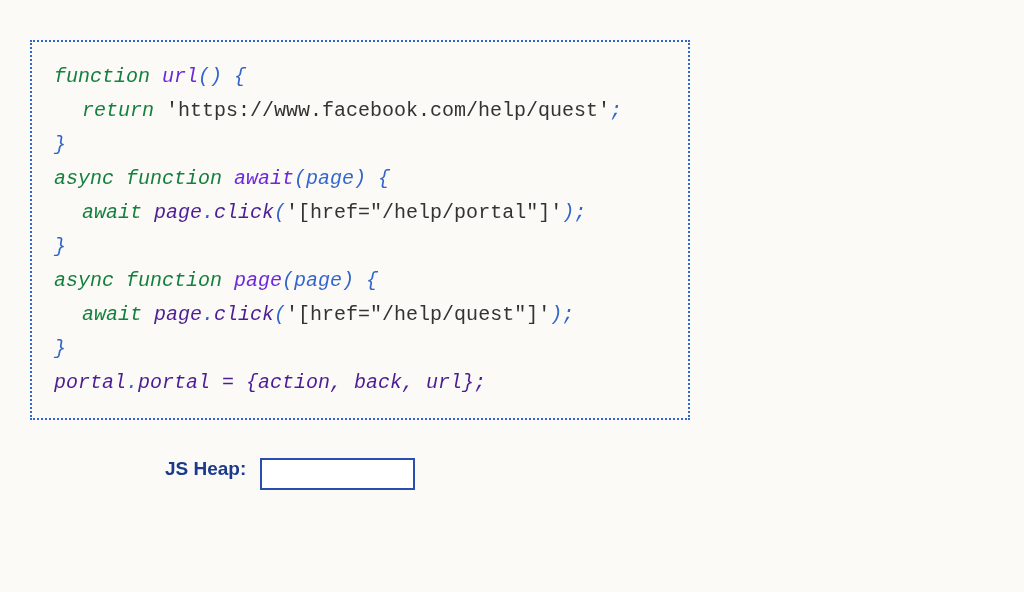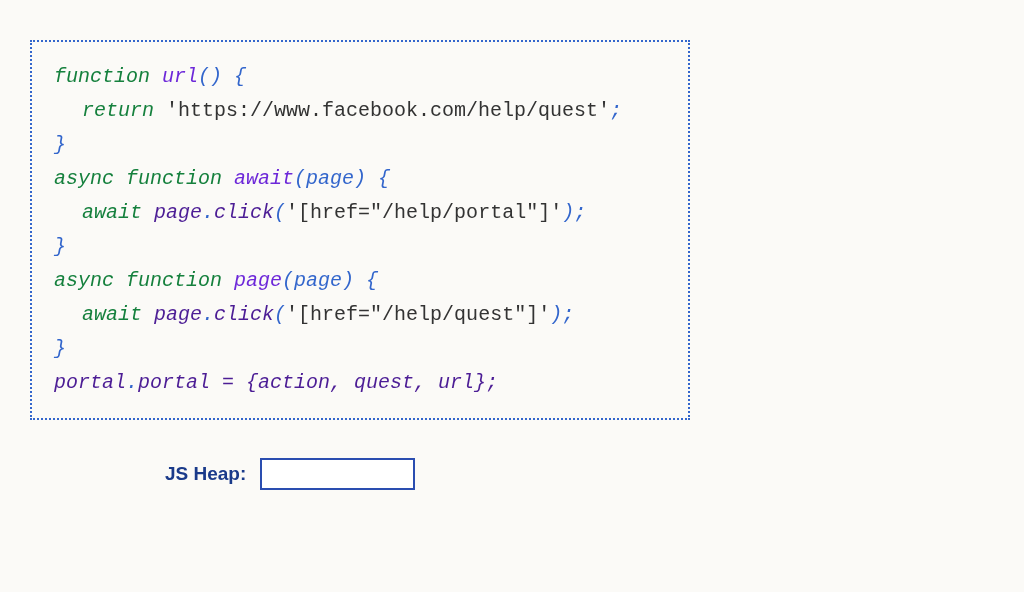--- a/index.html
+++ b/index.html
@@ -61,21 +61,21 @@
     }
     .indent {
       display: inline-block;
       width: 28px;
     }
     .heap-area {
       position: absolute;
       left: 165px;
       top: 458px;
       display: flex;
-      align-items: center;
+      align-items: flex-start;
       gap: 14px;
     }
     .heap-label {
       font-family: Arial, sans-serif;
       font-weight: bold;
       font-size: 19px;
       color: #1a3a8a;
       font-style: normal;
     }
     .heap-box {
@@ -91,21 +91,21 @@
 <div class="code-box">
   <div class="code-line"><span class="kw">function</span> <span class="fn-name">url</span><span class="paren">() {</span></div>
   <div class="code-line"><span class="indent"></span><span class="kw">return</span> <span class="str">'https://www.facebook.com/help/quest'</span><span class="semi">;</span></div>
   <div class="code-line"><span class="brace">}</span></div>
   <div class="code-line"><span class="kw">async</span> <span class="kw">function</span> <span class="fn-name">await</span><span class="paren">(page) {</span></div>
   <div class="code-line"><span class="indent"></span><span class="kw">await</span> <span class="ident">page</span><span class="dot">.</span><span class="ident">click</span><span class="paren">(</span><span class="str">'[href="/help/portal"]'</span><span class="paren">);</span></div>
   <div class="code-line"><span class="brace">}</span></div>
   <div class="code-line"><span class="kw">async</span> <span class="kw">function</span> <span class="fn-name">page</span><span class="paren">(page) {</span></div>
   <div class="code-line"><span class="indent"></span><span class="kw">await</span> <span class="ident">page</span><span class="dot">.</span><span class="ident">click</span><span class="paren">(</span><span class="str">'[href="/help/quest"]'</span><span class="paren">);</span></div>
   <div class="code-line"><span class="brace">}</span></div>
-  <div class="code-line"><span class="ident">portal</span><span class="dot">.</span><span class="ident">portal</span><span class="ident"> = </span><span class="ident">{action, quest, url};</span></div>
+  <div class="code-line"><span class="ident">portal</span><span class="dot">.</span><span class="ident">portal</span><span class="ident"> = </span><span class="ident">{action, back, url};</span></div>
 </div>
 
 <div class="heap-area">
   <span class="heap-label">JS Heap:</span>
   <div class="heap-box">
     <span></span>
   </div>
 </div>
 
 </body></html>

